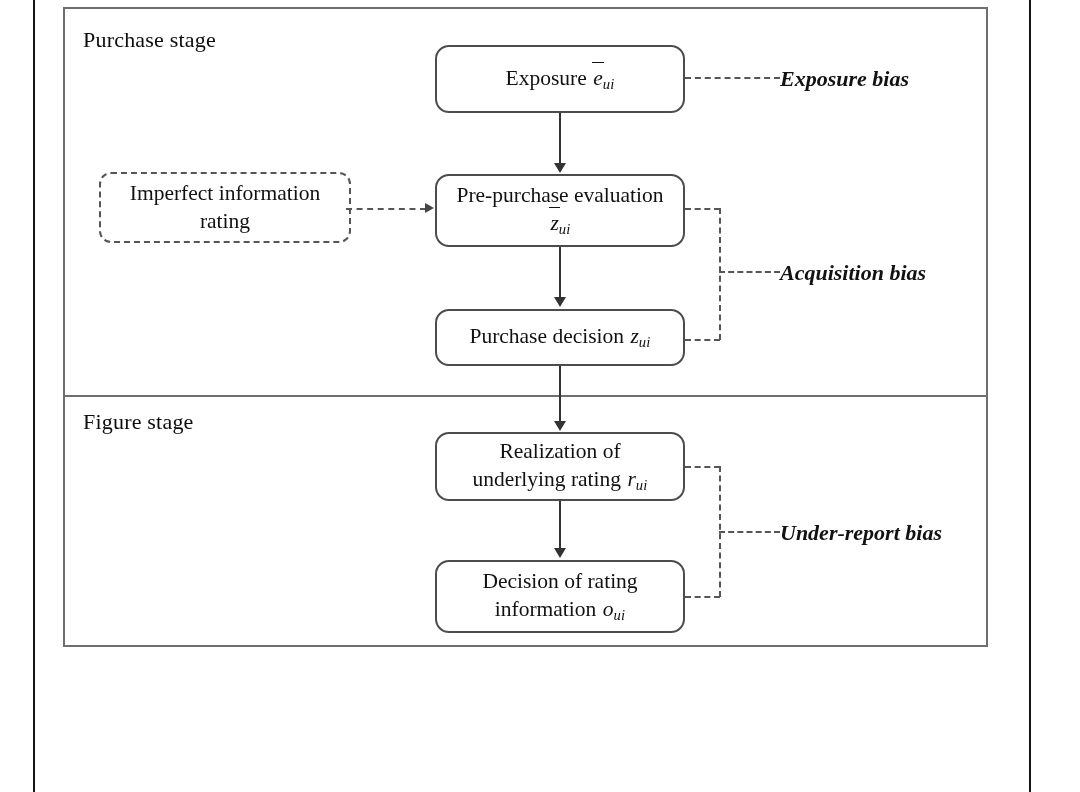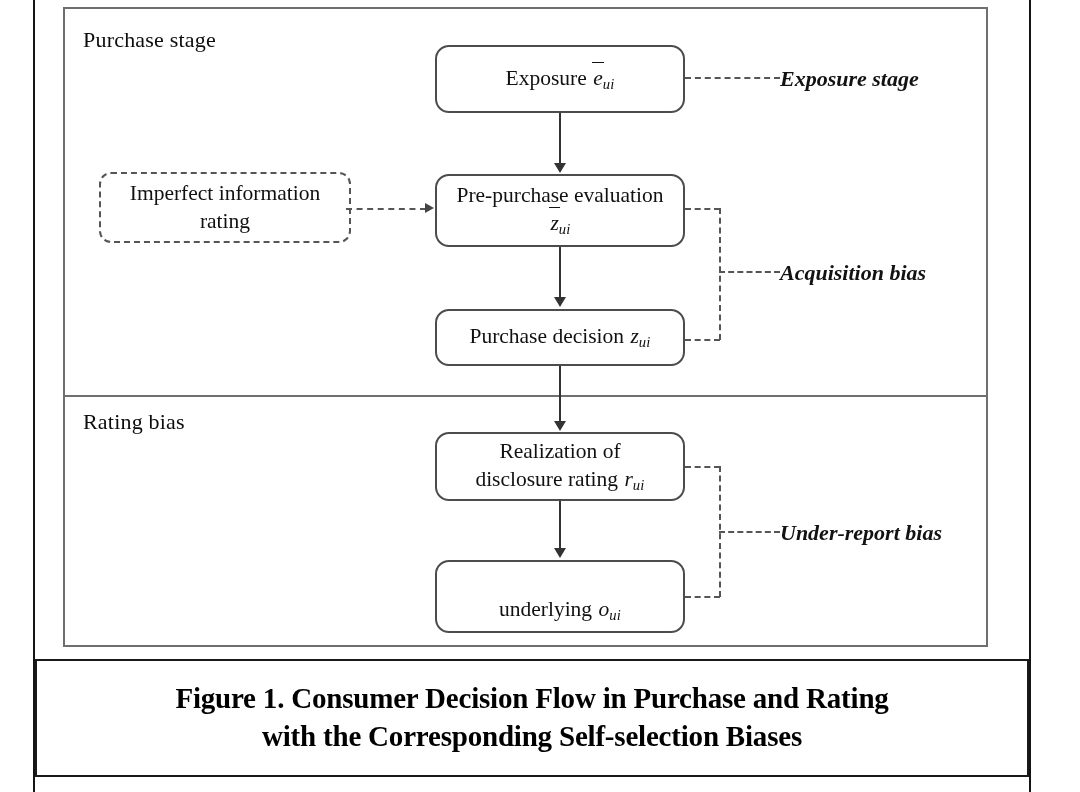--- a/index.html
+++ b/index.html
@@ -224,21 +224,21 @@
 
   <div class="outer-rule" id="rule-left"></div>
   <div class="outer-rule" id="rule-right"></div>
 
   <div id="diagram-frame">
 
     <div id="stage-divider"></div>
 
     <div class="stage-label" id="label-purchase-stage">Purchase stage</div>
 
-    <div class="stage-label" id="label-rating-stage">Rating bias</div>
+    <div class="stage-label" id="label-rating-stage">Figure stage</div>
 
     <div class="flow-box" id="node-exposure">
       <span class="txt"><span>Exposure </span><span class="mvar barred"><span class="base">e</span><span class="msub">ui</span></span></span>
     </div>
 
     <div class="flow-box dashed" id="node-imperfect">
       <span class="txt">
         <span>Imperfect information</span><br>
         <span>rating</span>
       </span>
@@ -251,28 +251,28 @@
       </span>
     </div>
 
     <div class="flow-box" id="node-purchase-dec">
       <span class="txt"><span>Purchase decision </span><span class="mvar"><span class="base">z</span><span class="msub">ui</span></span></span>
     </div>
 
     <div class="flow-box" id="node-realization">
       <span class="txt">
         <span>Realization of</span><br>
-        <span>disclosure rating </span><span class="mvar"><span class="base">r</span><span class="msub">ui</span></span>
+        <span>underlying rating </span><span class="mvar"><span class="base">r</span><span class="msub">ui</span></span>
       </span>
     </div>
 
     <div class="flow-box" id="node-disclosure">
       <span class="txt">
-        <br>
-        <span>underlying </span><span class="mvar"><span class="base">o</span><span class="msub">ui</span></span>
+        <span>Decision of rating</span><br>
+        <span>information </span><span class="mvar"><span class="base">o</span><span class="msub">ui</span></span>
       </span>
     </div>
 
     <div class="arrow-v" id="arrow1-line"></div>
     <div class="arrow-head-down" id="arrow1-head"></div>
 
     <div class="arrow-v" id="arrow2-line"></div>
     <div class="arrow-head-down" id="arrow2-head"></div>
 
     <div class="arrow-v" id="arrow3-line"></div>
@@ -289,26 +289,20 @@
     <div class="dash-h" id="acq-top"></div>
     <div class="dash-v" id="acq-vert"></div>
     <div class="dash-h" id="acq-bot"></div>
     <div class="dash-h" id="acq-lead"></div>
 
     <div class="dash-h" id="und-top"></div>
     <div class="dash-v" id="und-vert"></div>
     <div class="dash-h" id="und-bot"></div>
     <div class="dash-h" id="und-lead"></div>
 
-    <div class="bias-label" id="bias-exposure">Exposure stage</div>
+    <div class="bias-label" id="bias-exposure">Exposure bias</div>
     <div class="bias-label" id="bias-underreport">Under-report bias</div>
     <div class="bias-label" id="bias-acquisition">Acquisition bias</div>
 
   </div>
 
-  <div id="caption-box">
-    <div id="caption-text">
-      <span class="cline">Figure 1. Consumer Decision Flow in Purchase and Rating</span>
-      <span class="cline">with the Corresponding Self-selection Biases</span>
-    </div>
-  </div>
 
 </div>
 
 </body></html>

